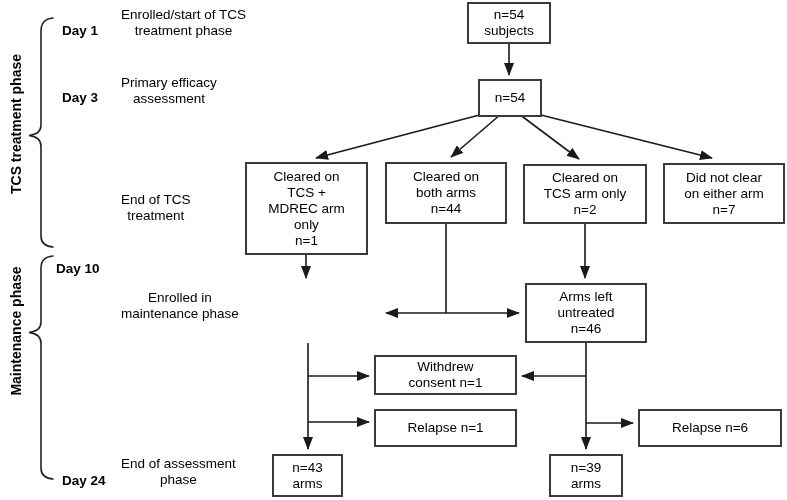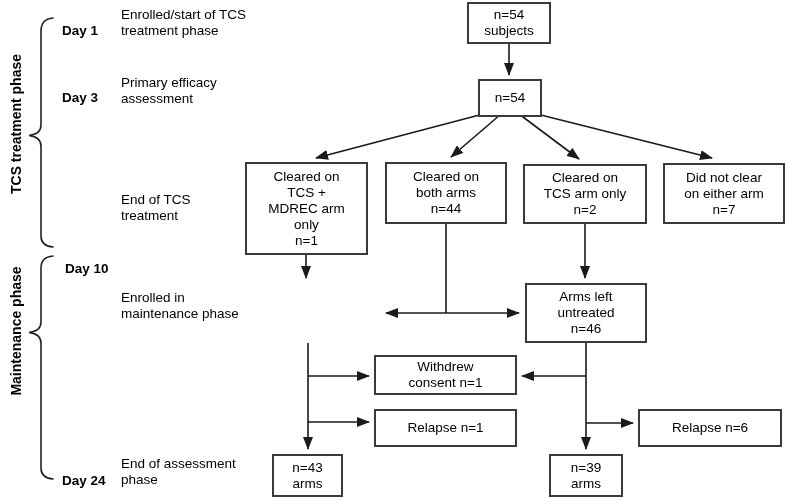--- a/index.html
+++ b/index.html
@@ -10,21 +10,21 @@
   svg.overlay{position:absolute;left:0;top:0;}
   .node{
     position:absolute;box-sizing:border-box;border:2px solid #3a3a3a;background:#ffffff;
     display:flex;align-items:center;justify-content:center;text-align:center;
     font-size:13.5px;line-height:16px;white-space:pre-line;padding:17px;
   }
   .day{
     position:absolute;font-weight:bold;font-size:13.5px;line-height:16px;white-space:pre;margin-top:12px;
   }
   .desc{
-    position:absolute;font-size:13.5px;line-height:16px;white-space:pre-line;
+    position:absolute;font-size:13.5px;line-height:16px;white-space:pre-line;text-align:center;
   }
   .vlabel{
     position:absolute;font-weight:bold;font-size:14px;white-space:nowrap;
     transform:translate(-50%,-50%) rotate(-90deg);
   }
 </style>
 </head>
 <body>
 
 <div class="stage">
@@ -67,21 +67,21 @@
       <line x1="308" y1="422" x2="369" y2="422" marker-end="url(#ah)"></line>
       <line x1="586" y1="423" x2="633" y2="423" marker-end="url(#ah)"></line>
     </g>
   </svg>
 
   <div class="vlabel" style="left:16px;top:124px">TCS treatment phase</div>
   <div class="vlabel" style="left:16px;top:331px">Maintenance phase</div>
 
   <div class="day" style="left:62px;top:11px">Day 1</div>
   <div class="day" style="left:62px;top:78px">Day 3</div>
-  <div class="day" style="left:65px;top:249px">Day 10</div>
+  <div class="day" style="left:56px;top:249px">Day 10</div>
   <div class="day" style="left:62px;top:461px">Day 24</div>
 
   <div class="desc" style="left:121px;top:7px">Enrolled/start of TCS
 treatment phase</div>
   <div class="desc" style="left:121px;top:75px">Primary efficacy
 assessment</div>
   <div class="desc" style="left:121px;top:192px">End of TCS
 treatment</div>
   <div class="desc" style="left:121px;top:290px">Enrolled in
 maintenance phase</div>

